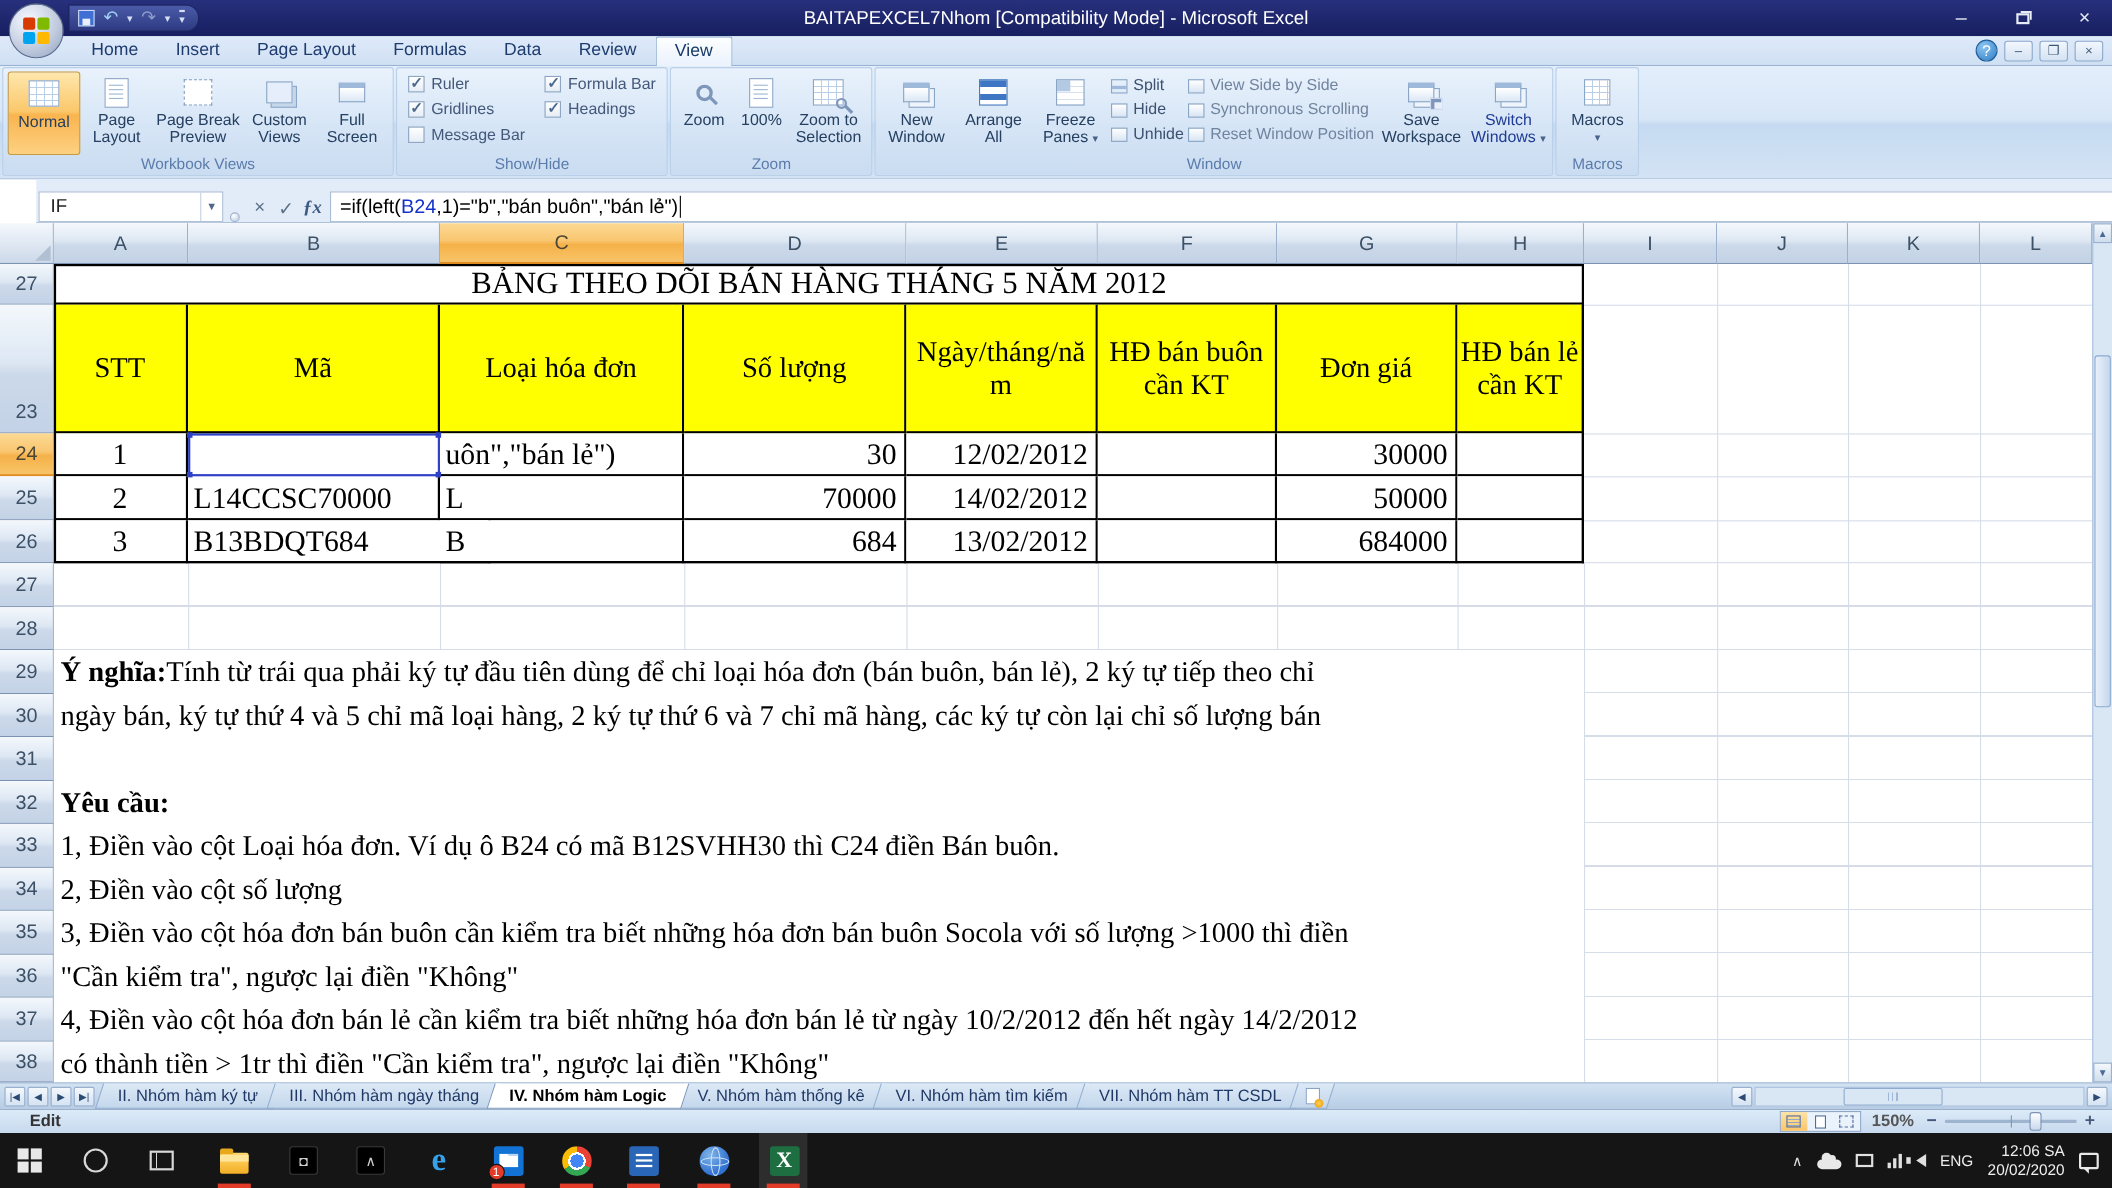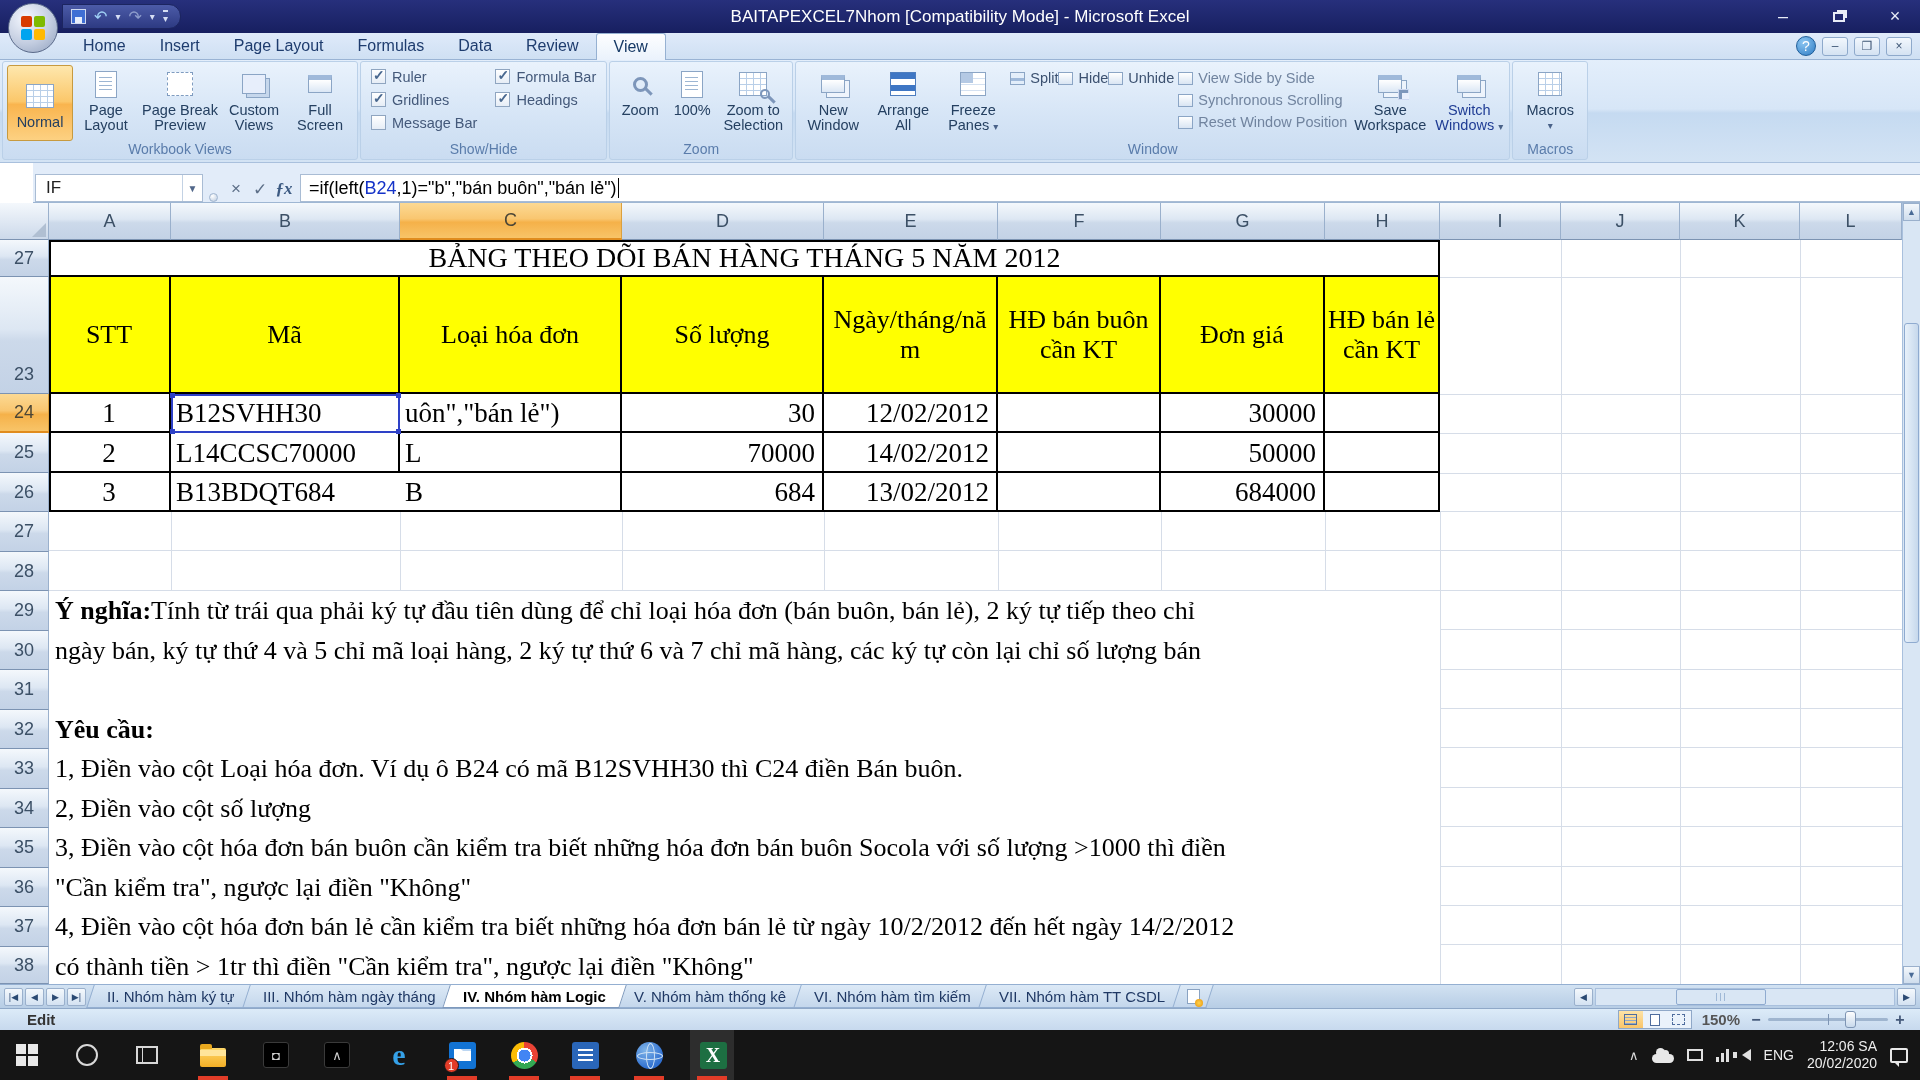--- a/index.html
+++ b/index.html
@@ -45,21 +45,21 @@
   .ribbon { position:absolute; left:0; top:60px; width:1920px; height:103px;
             background:linear-gradient(#e3eefb,#d7e6f7 48%,#c5daf1 52%,#d3e3f4); border-bottom:1px solid #a9c0dd; }
   .rwrap { display:flex; height:101px; padding:1px 2px; }
   .rgroup { display:flex; flex-direction:column; border:1px solid #bad0e8; border-radius:3px; margin-right:2px;
             background:linear-gradient(#e9f2fc,#d6e5f6 55%,#cadcf1); }
   .rcontent { flex:1; display:flex; align-items:stretch; padding:3px 4px 0; }
   .rlabel { height:18px; font-size:14px; color:#5a7cab; text-align:center; line-height:16px; }
   .bigbtn { width:66px; display:flex; flex-direction:column; align-items:center; padding-top:2px;
             font-size:14.5px; line-height:15px; color:#254061; text-align:center; border-radius:3px; }
   .bigbtn .bicon { width:36px; height:34px; display:flex; align-items:center; justify-content:center; margin-bottom:2px; }
-  .bigbtn.sel { background:linear-gradient(#fee7ad,#fbc76a 48%,#f9b44e 52%,#fdd182); border:1px solid #c79a3f;justify-content:center; }
+  .bigbtn.sel { background:linear-gradient(#fee7ad,#fbc76a 48%,#f9b44e 52%,#fdd182); border:1px solid #c79a3f; }
   .carat { font-size:10px; color:#4a6289; }
   .grid-ico { width:28px; height:24px; background:#fff; border:1px solid #8ba5c5;
               background-image:repeating-linear-gradient(to bottom, transparent 0 5px, #b9cfe8 5px 6px),
                                repeating-linear-gradient(to right, transparent 0 6px, #b9cfe8 6px 7px); }
   .page-ico { width:22px; height:27px; background:#fff; border:1px solid #8ba5c5; position:relative; }
   .page-ico::after { content:""; position:absolute; left:3px; top:5px; width:13px; height:1px;
                      box-shadow:0 4px 0 #9db6d3, 0 8px 0 #9db6d3, 0 12px 0 #9db6d3; background:#9db6d3; }
   .dash-ico { width:26px; height:24px; background:#fff; border:1px dashed #7f9cc0; }
   .layer-ico { width:24px; height:20px; background:#e7eefb; border:1px solid #8ba5c5; box-shadow:4px 4px 0 -1px #c6d7ec, 4px 4px 0 0 #8ba5c5; }
   .zoom-ico { width:15px; height:15px; border:3px solid #7d96ba; border-radius:50%; position:relative; }
@@ -385,21 +385,21 @@
                 <span style="width:26px;height:24px;border:1px solid #4d7dbf;background:linear-gradient(#3e76c4 0 6px,#fff 6px 12px,#3e76c4 12px 18px,#fff 18px)"></span>
               </span>
             <span>Arrange All</span>
           </div>
           <div class="bigbtn">
             <span class="bicon">
                 <span class="freeze-ico"></span>
               </span>
             <span><span>Freeze Panes</span> <span class="carat">▾</span></span>
           </div>
-          <div style="display:flex;justify-content:flex-start;padding-top:2px">
+          <div style="display:flex;flex-direction:column;justify-content:flex-start;padding-top:2px">
             <div class="small-item">
                 <span class="sico" style="background-image:linear-gradient(#9fb9da,#9fb9da);background-size:100% 3px;background-position:0 5px;background-repeat:no-repeat"></span>
                 <span>Split</span>
               </div>
             <div class="small-item">
                 <span class="sico"></span>
                 <span>Hide</span>
               </div>
             <div class="small-item">
                 <span class="sico"></span>
@@ -520,21 +520,20 @@
     <div class="tcell yellow" style="left:49px;top:74px;width:122px;height:117px">STT</div>
     <div class="tcell yellow" style="left:171px;top:74px;width:229px;height:117px">Mã</div>
     <div class="tcell yellow" style="left:400px;top:74px;width:222px;height:117px">Loại hóa đơn</div>
     <div class="tcell yellow" style="left:622px;top:74px;width:202px;height:117px">Số lượng</div>
     <div class="tcell yellow" style="left:824px;top:74px;width:174px;height:117px">Ngày/tháng/năm</div>
     <div class="tcell yellow" style="left:1161px;top:74px;width:164px;height:117px">Đơn giá</div>
     <div class="tcell yellow" style="left:998px;top:74px;width:163px;height:117px">HĐ bán buôn cần KT</div>
     <div class="tcell yellow" style="left:1325px;top:74px;width:115px;height:117px">HĐ bán lẻ cần KT</div>
 
     <div class="tcell data al-c" style="left:49px;top:191px;width:122px;height:39px">1</div>
-    <div class="tcell data al-l" style="left:171px;top:191px;width:229px;height:39px">B12SVHH30</div>
     <div class="tcell data al-l" style="left:400px;top:191px;width:222px;height:39px">uôn","bán lẻ")</div>
     <div class="tcell data al-r" style="left:622px;top:191px;width:202px;height:39px">30</div>
     <div class="tcell data al-r" style="left:824px;top:191px;width:174px;height:39px">12/02/2012</div>
     <div class="tcell data" style="left:998px;top:191px;width:163px;height:39px"></div>
     <div class="tcell data al-r" style="left:1161px;top:191px;width:164px;height:39px">30000</div>
     <div class="tcell data" style="left:1325px;top:191px;width:115px;height:39px"></div>
 
     <div class="tcell data al-c" style="left:49px;top:230px;width:122px;height:40px">2</div>
     <div class="tcell data al-l" style="left:171px;top:230px;width:229px;height:40px">L14CCSC70000</div>
     <div class="tcell data al-l" style="left:400px;top:230px;width:222px;height:40px">L</div>

